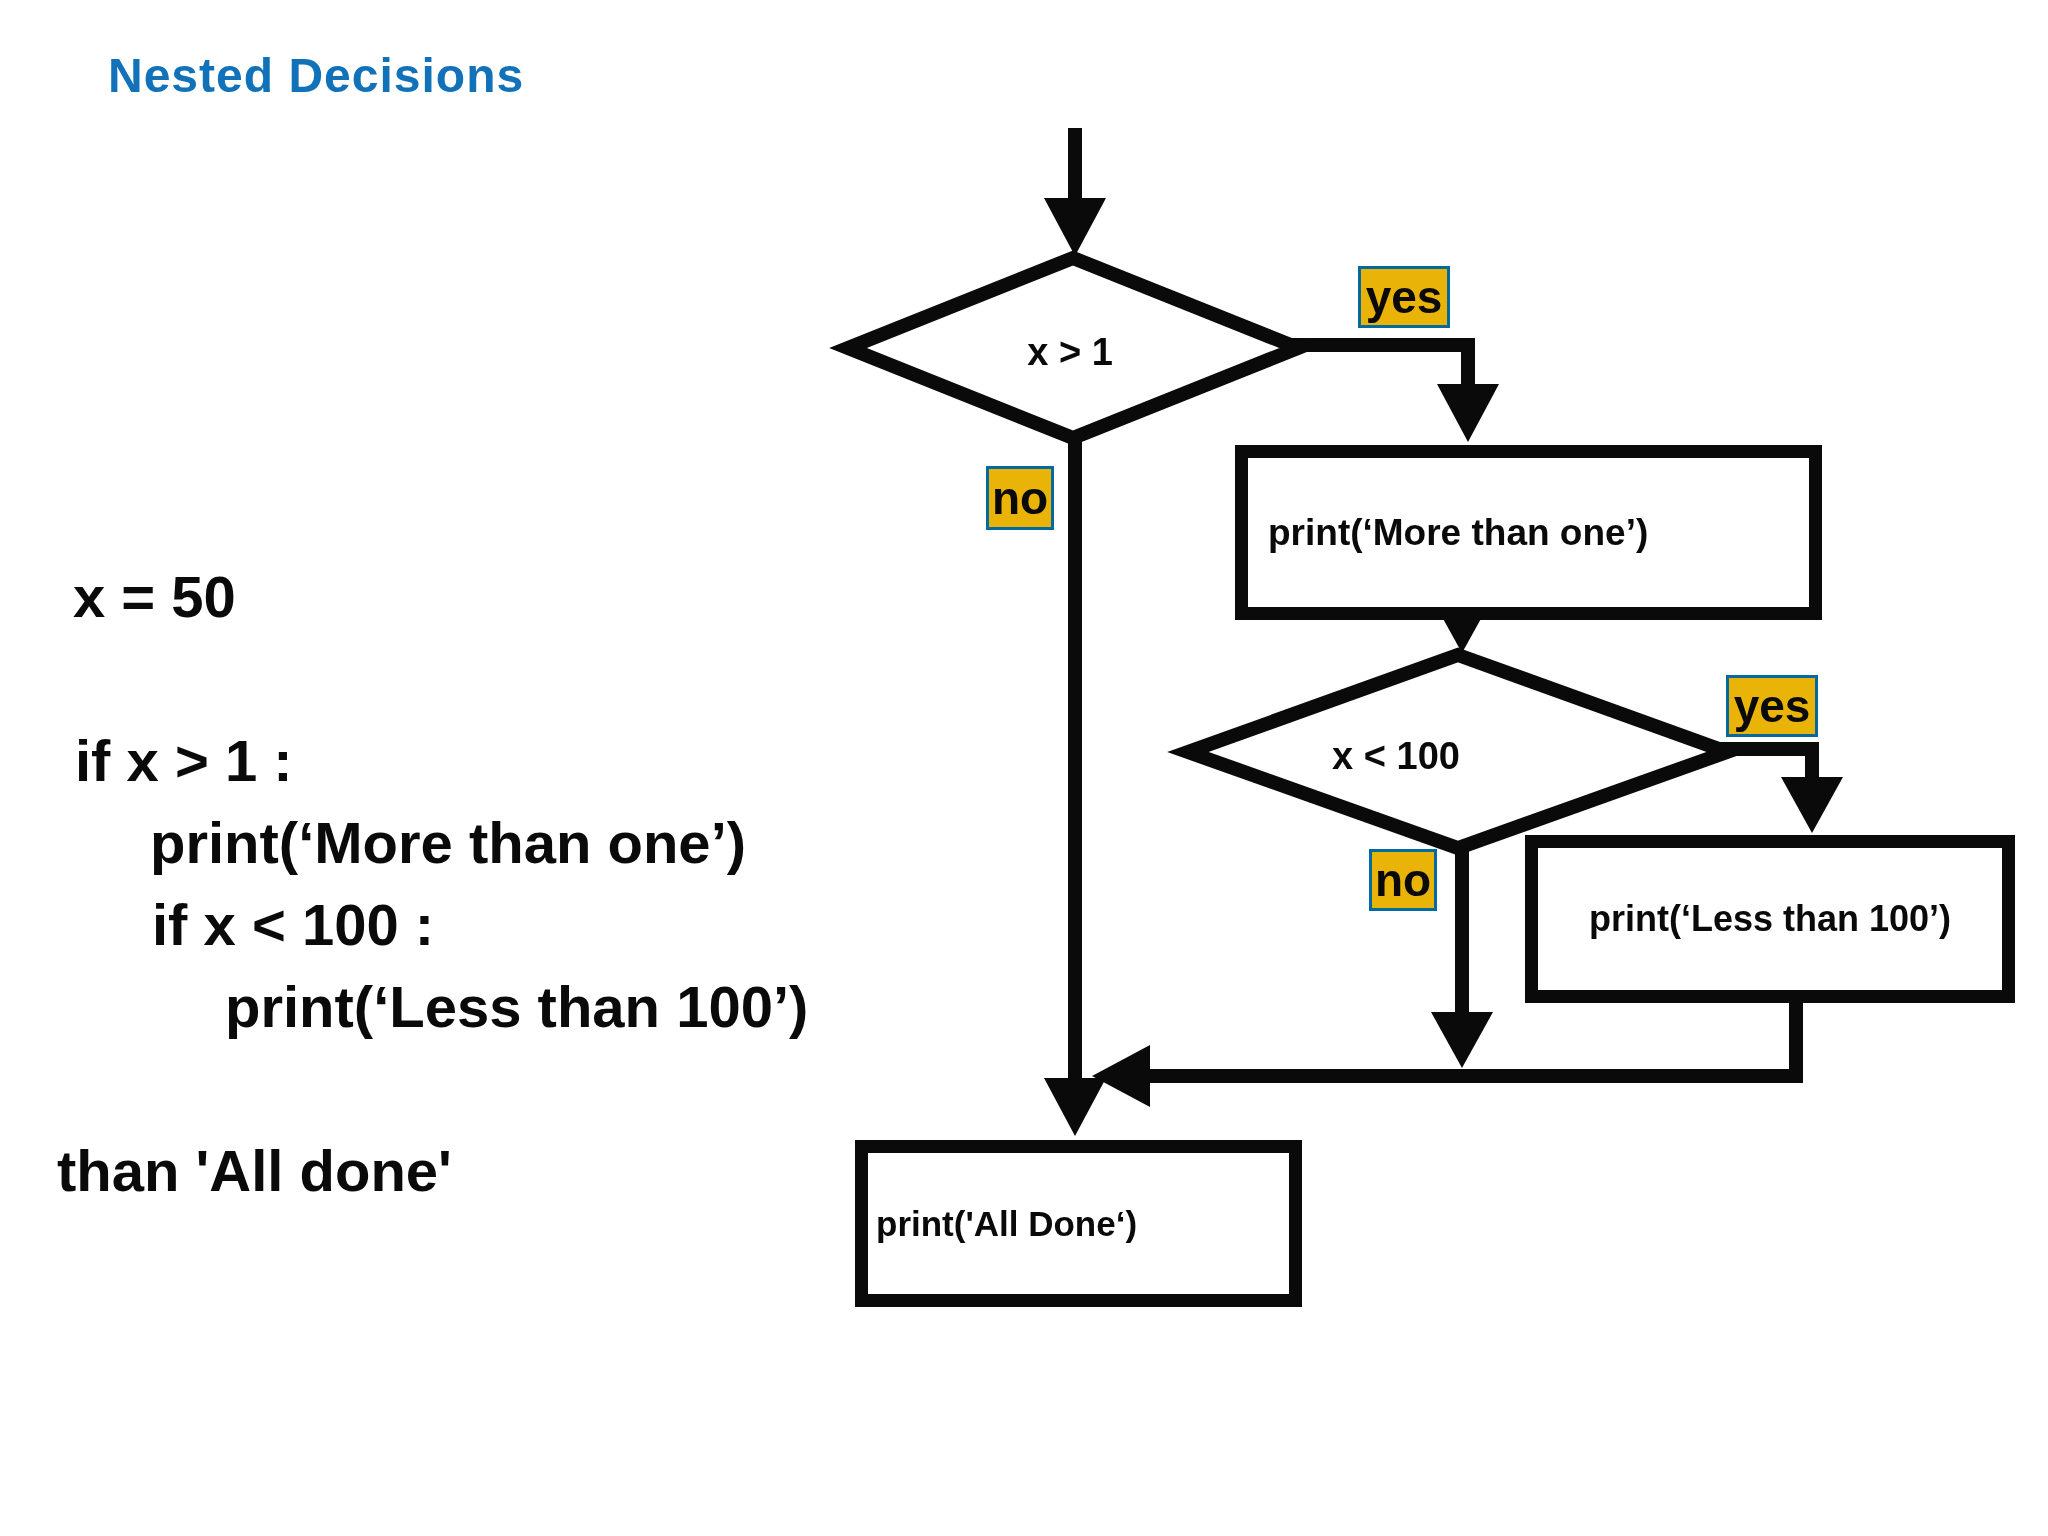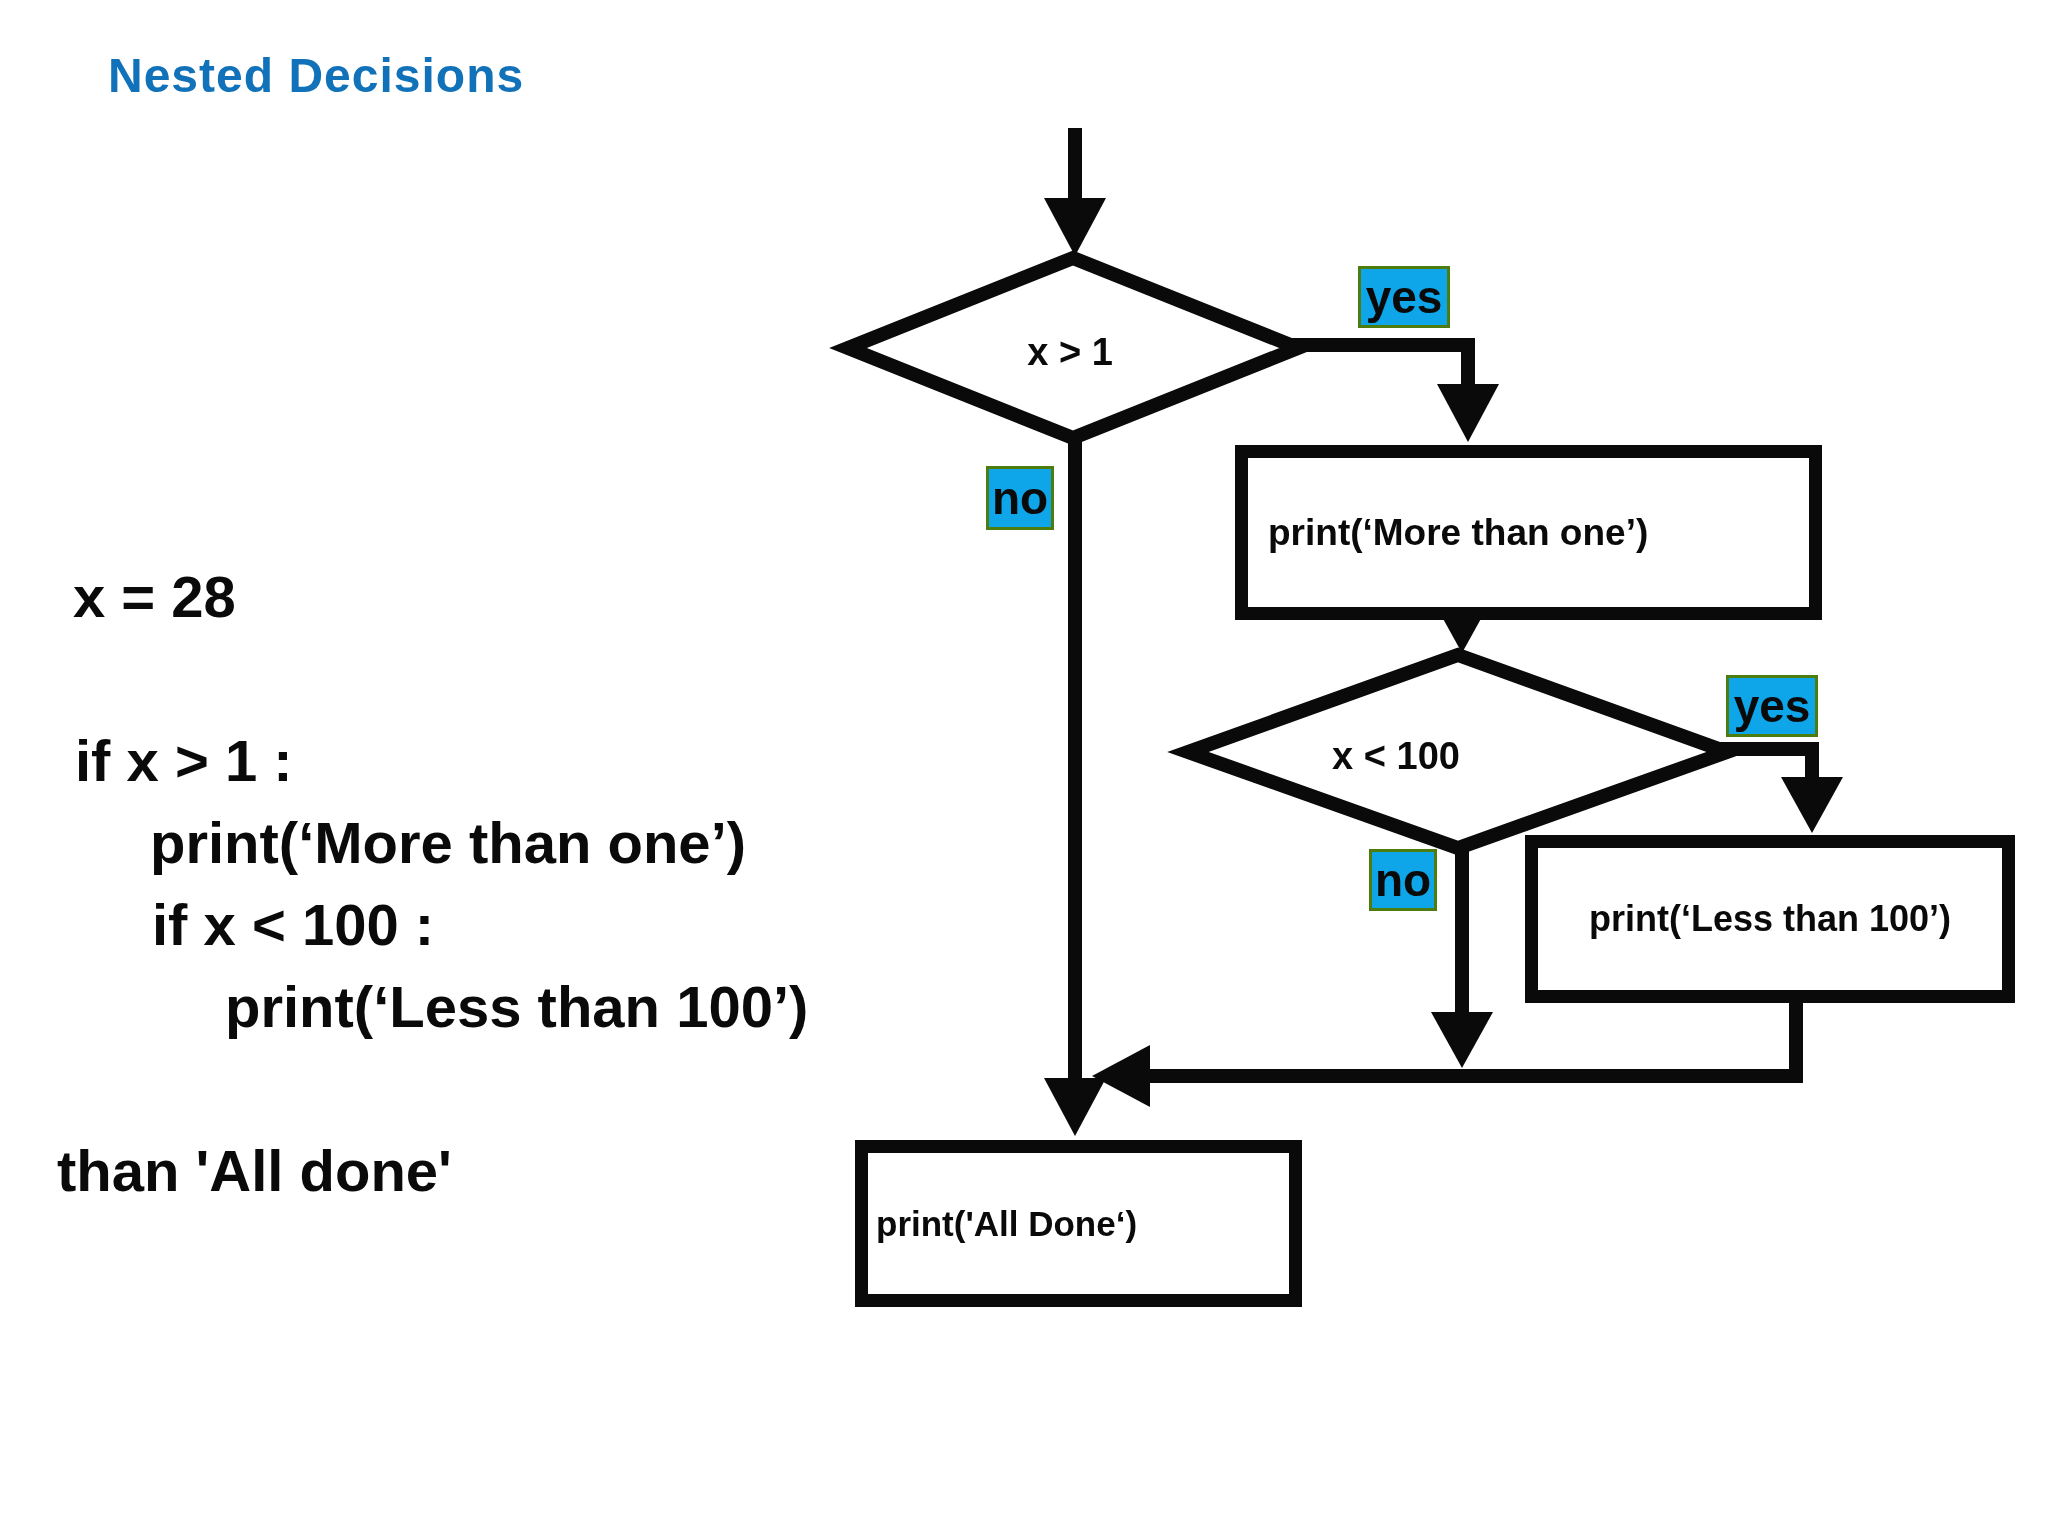--- a/index.html
+++ b/index.html
@@ -27,37 +27,37 @@
   .node.less{left:1525px;top:835px;width:490px;height:168px;justify-content:center;box-sizing:border-box;font-size:36px;}
   .node.alldone{left:855px;top:1140px;width:447px;height:167px;padding-left:8px;box-sizing:border-box;font-size:35px;}
 
   
   .dlabel{position:absolute;width:250px;height:56px;display:flex;align-items:center;justify-content:center;
           color:#0a0a0a;font-weight:bold;font-size:38px;white-space:nowrap;}
   .dlabel.d1{left:945px;top:324px;}
   .dlabel.d2{left:1271px;top:728px;}
 
   
-  .branch{position:absolute;border:3px solid #4d7c0f;background:#0ea5e9;color:#0a0a0a;
+  .branch{position:absolute;border:3px solid #0369a1;background:#eab308;color:#0a0a0a;
           display:flex;align-items:center;justify-content:center;font-weight:bold;font-size:46px;
           box-sizing:border-box;line-height:1;}
   .branch.yes1{left:1358px;top:266px;width:92px;height:62px;}
   .branch.no1{left:986px;top:466px;width:68px;height:64px;}
   .branch.yes2{left:1726px;top:675px;width:92px;height:62px;}
   .branch.no2{left:1369px;top:849px;width:68px;height:62px;}
 </style>
 </head>
 <body>
 
 <div class="slide">
 
   <div class="title">Nested Decisions</div>
 
   <div class="code">
-    <div class="cl" style="margin-left:18px">x = 28</div>
+    <div class="cl" style="margin-left:18px">x = 50</div>
     <div class="cl" style="margin-left:18px"></div>
     <div class="cl" style="margin-left:20px">if x &gt; 1 :</div>
     <div class="cl" style="margin-left:95px">print(‘More than one’)</div>
     <div class="cl" style="margin-left:97px">if x &lt; 100 :</div>
     <div class="cl" style="margin-left:170px">print(‘Less than 100’)</div>
     <div class="cl" style="margin-left:2px"></div>
     <div class="cl" style="margin-left:2px">than 'All done'</div>
   </div>
 
   <svg class="flow" viewBox="0 0 2048 1536">

